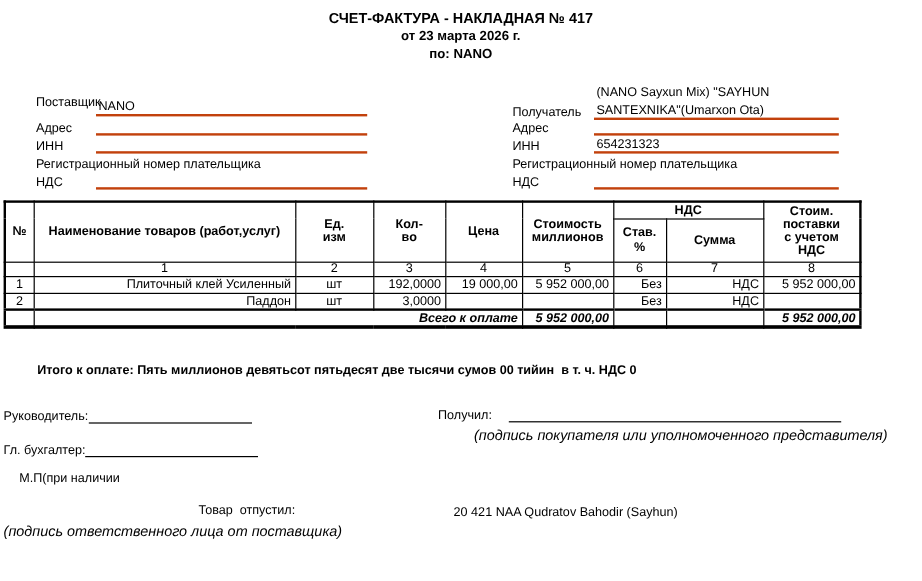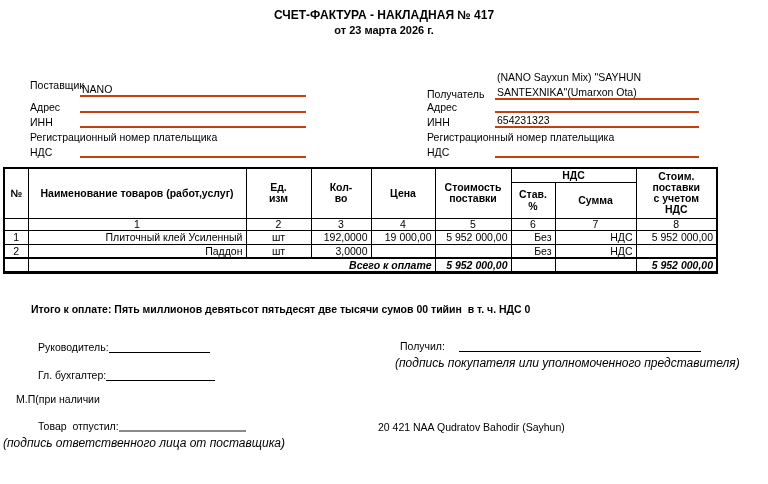--- a/index.html
+++ b/index.html
@@ -53,41 +53,42 @@
   td.l { text-align:right; }
   td.c { text-align:center; }
   td.r { text-align:right;margin-left:29px; }
   td.rate { text-align:right; padding-left:5px; }
 
   
   .totals-words { position:absolute; left:31px; top:303px; font-size:10.5px; font-weight:bold; white-space:pre; }
 
   
   .sigrow { position:absolute; display:flex; align-items:flex-end; height:13px; font-size:10.5px; }
-  .sigrow .slbl { flex:none; white-space:pre;margin-left:35px; }
+  .sigrow .slbl { flex:none; white-space:pre; }
   .sigrow .sline { flex:1; border-bottom:1px solid #000; }
   .sigrow .sline-gray { flex:1; border-bottom:2px solid #8a8a8a; }
   .sig-note { position:absolute; font-size:12px; white-space:nowrap;font-style:italic; }
   .sig-plain { position:absolute; font-size:10.5px; white-space:pre;margin-left:13px; }
   .sig-director   { left:3px;   top:340px; width:207px; }
   .sig-received   { left:365px; top:339px; width:336px; }
   .sig-received .sline { margin-left:14px; }
   .note-received  { left:395px; top:356px; }
   .sig-accountant { left:3px;   top:368px; width:212px; }
   .sig-stamp      { left:3px;   top:393px; }
-  .sig-released   { left:3px;   top:419px; width:243px; }
+  .sig-released   { left:3px;   top:419px; width:243px;flex-direction:column; }
   .note-released  { left:3px;   top:436px; }
   .footer-ref     { left:365px; top:421px; }
 </style>
 </head>
 <body>
 
 <div class="doc-title">
   <div class="t1">СЧЕТ-ФАКТУРА - НАКЛАДНАЯ № 417</div>
   <div class="t2">от 23 марта 2026 г.</div>
+  <div class="t3">по: NANO</div>
 </div>
 
 <div class="party party-left">
   <div class="prow pl-r1">
     <span class="lbl lbl-raised">Поставщик</span>
     <span class="val">NANO</span>
   </div>
   <div class="prow pl-r2">
     <span class="lbl">Адрес</span>
     <span class="val"></span>
@@ -145,21 +146,21 @@
   <thead>
     <tr class="hrow1">
       <th rowspan="2">№</th>
       <th rowspan="2">Наименование товаров (работ,услуг)</th>
       <th rowspan="2" class="th-pre">Ед.
 изм</th>
       <th rowspan="2" class="th-pre">Кол-
 во</th>
       <th rowspan="2">Цена</th>
       <th rowspan="2" class="th-pre">Стоимость
-поставки</th>
+миллионов</th>
       <th colspan="2">НДС</th>
       <th rowspan="2" class="th-pre">Стоим.
 поставки
 с учетом
 НДС</th>
     </tr>
     <tr class="hrow2">
       <th>Став. %</th>
       <th>Сумма</th>
     </tr>

